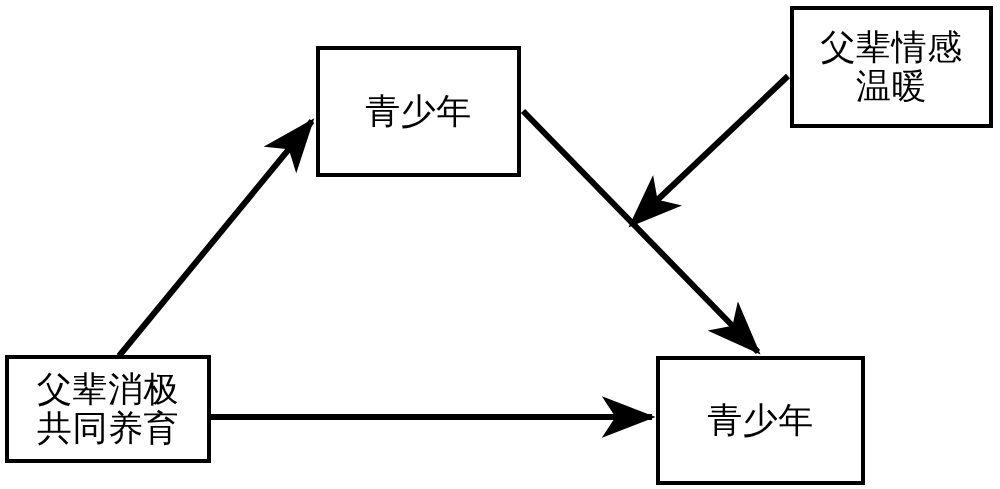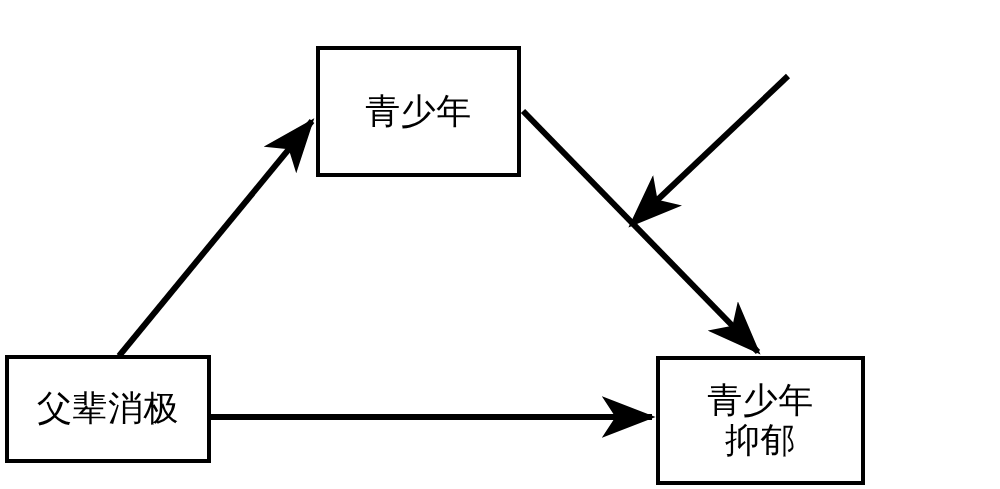--- a/index.html
+++ b/index.html
@@ -65,23 +65,27 @@
 
     <line x1="211" y1="417" x2="652" y2="417" stroke="#000000" stroke-width="6" marker-end="url(#arrowhead)"></line>
 
     <line x1="788" y1="76" x2="631" y2="225" stroke="#000000" stroke-width="6" marker-end="url(#arrowhead)"></line>
   </svg>
 
   <div class="node-box" id="node-loneliness">
     <span class="node-line">青少年</span>
   </div>
 
+  <div class="node-box" id="node-warmth">
+    <span class="node-line">父辈情感</span>
+    <span class="node-line">温暖</span>
+  </div>
 
   <div class="node-box" id="node-coparenting">
     <span class="node-line">父辈消极</span>
+    <span class="node-line">共同养育</span>
   </div>
 
   <div class="node-box" id="node-depression">
     <span class="node-line">青少年</span>
-    <span class="node-line">抑郁</span>
   </div>
 
 </div>
 
 </body></html>

